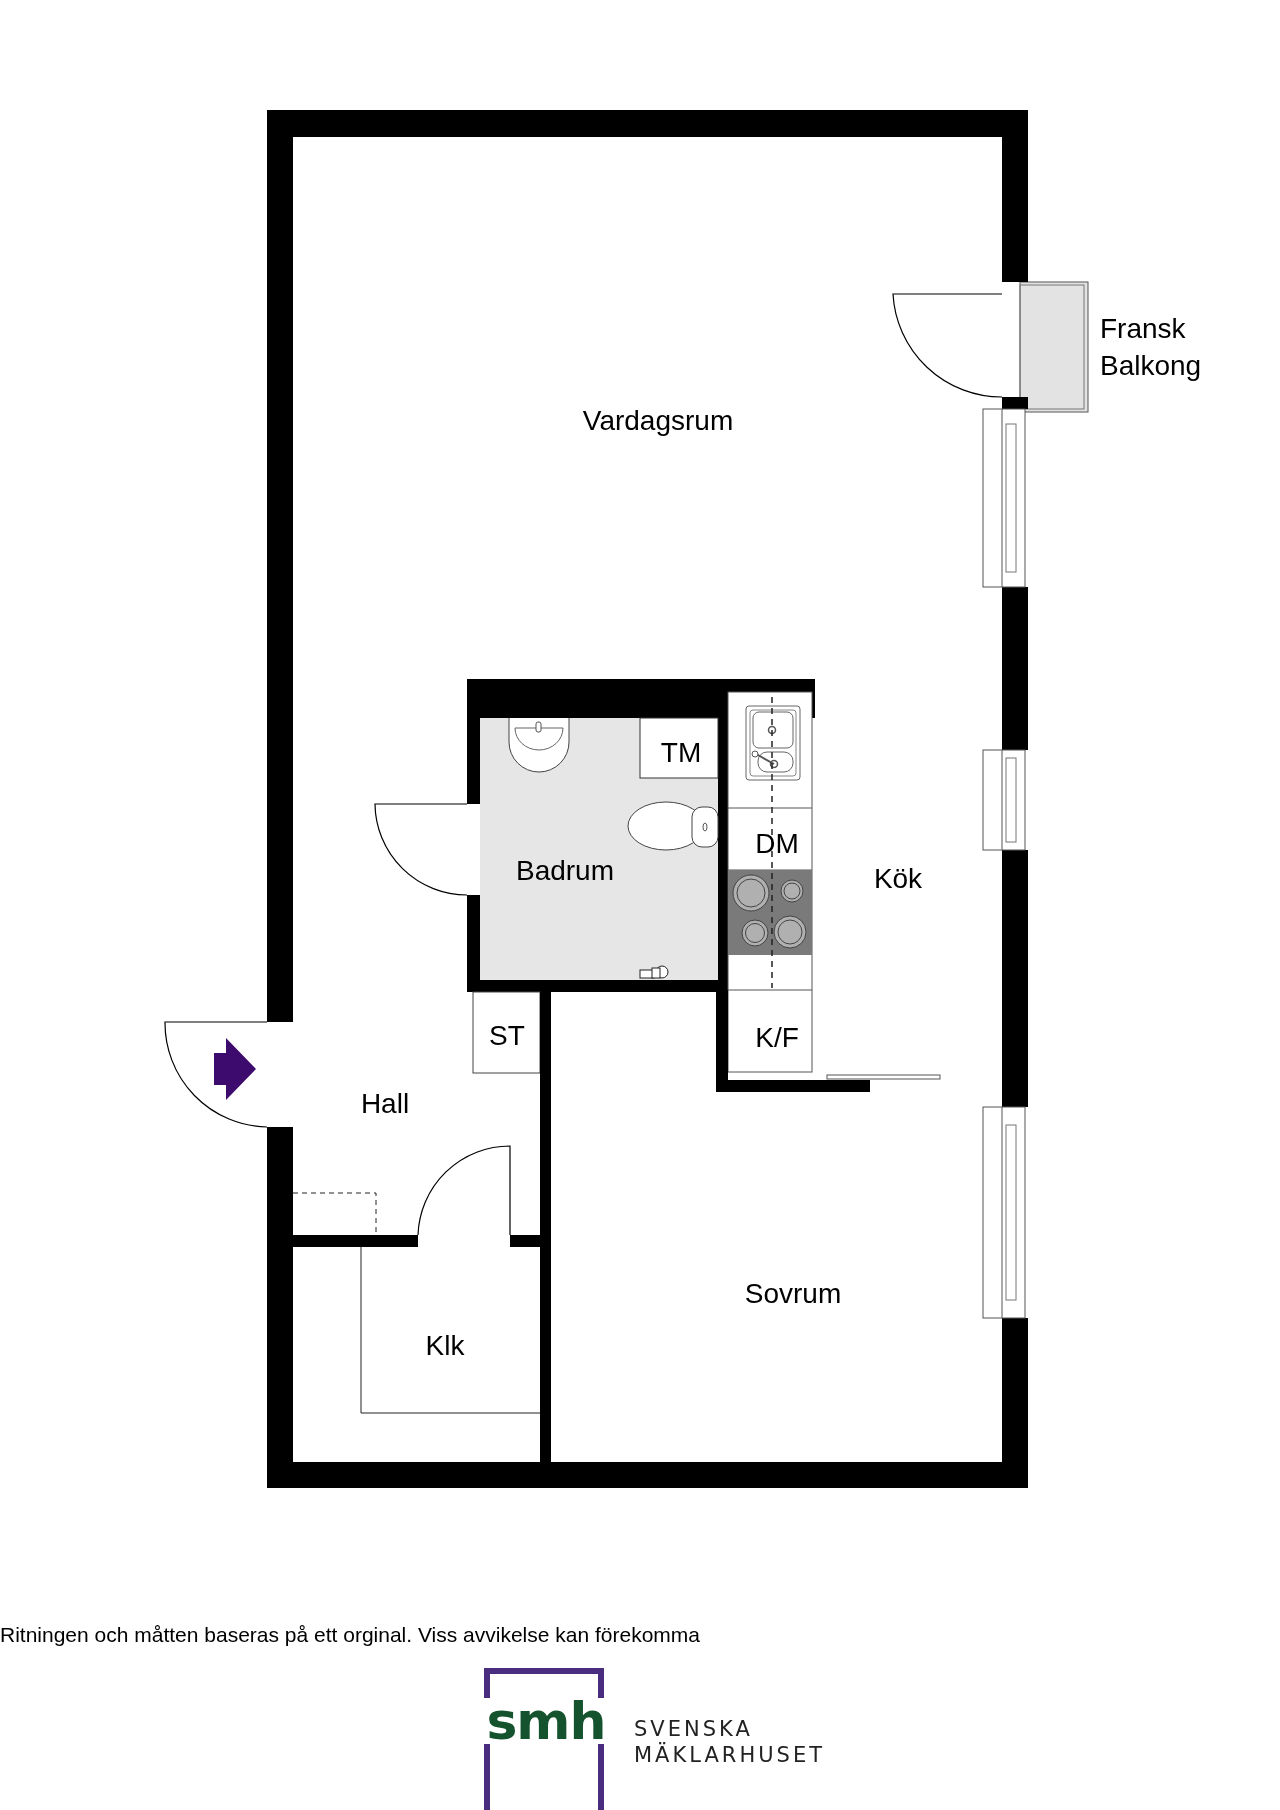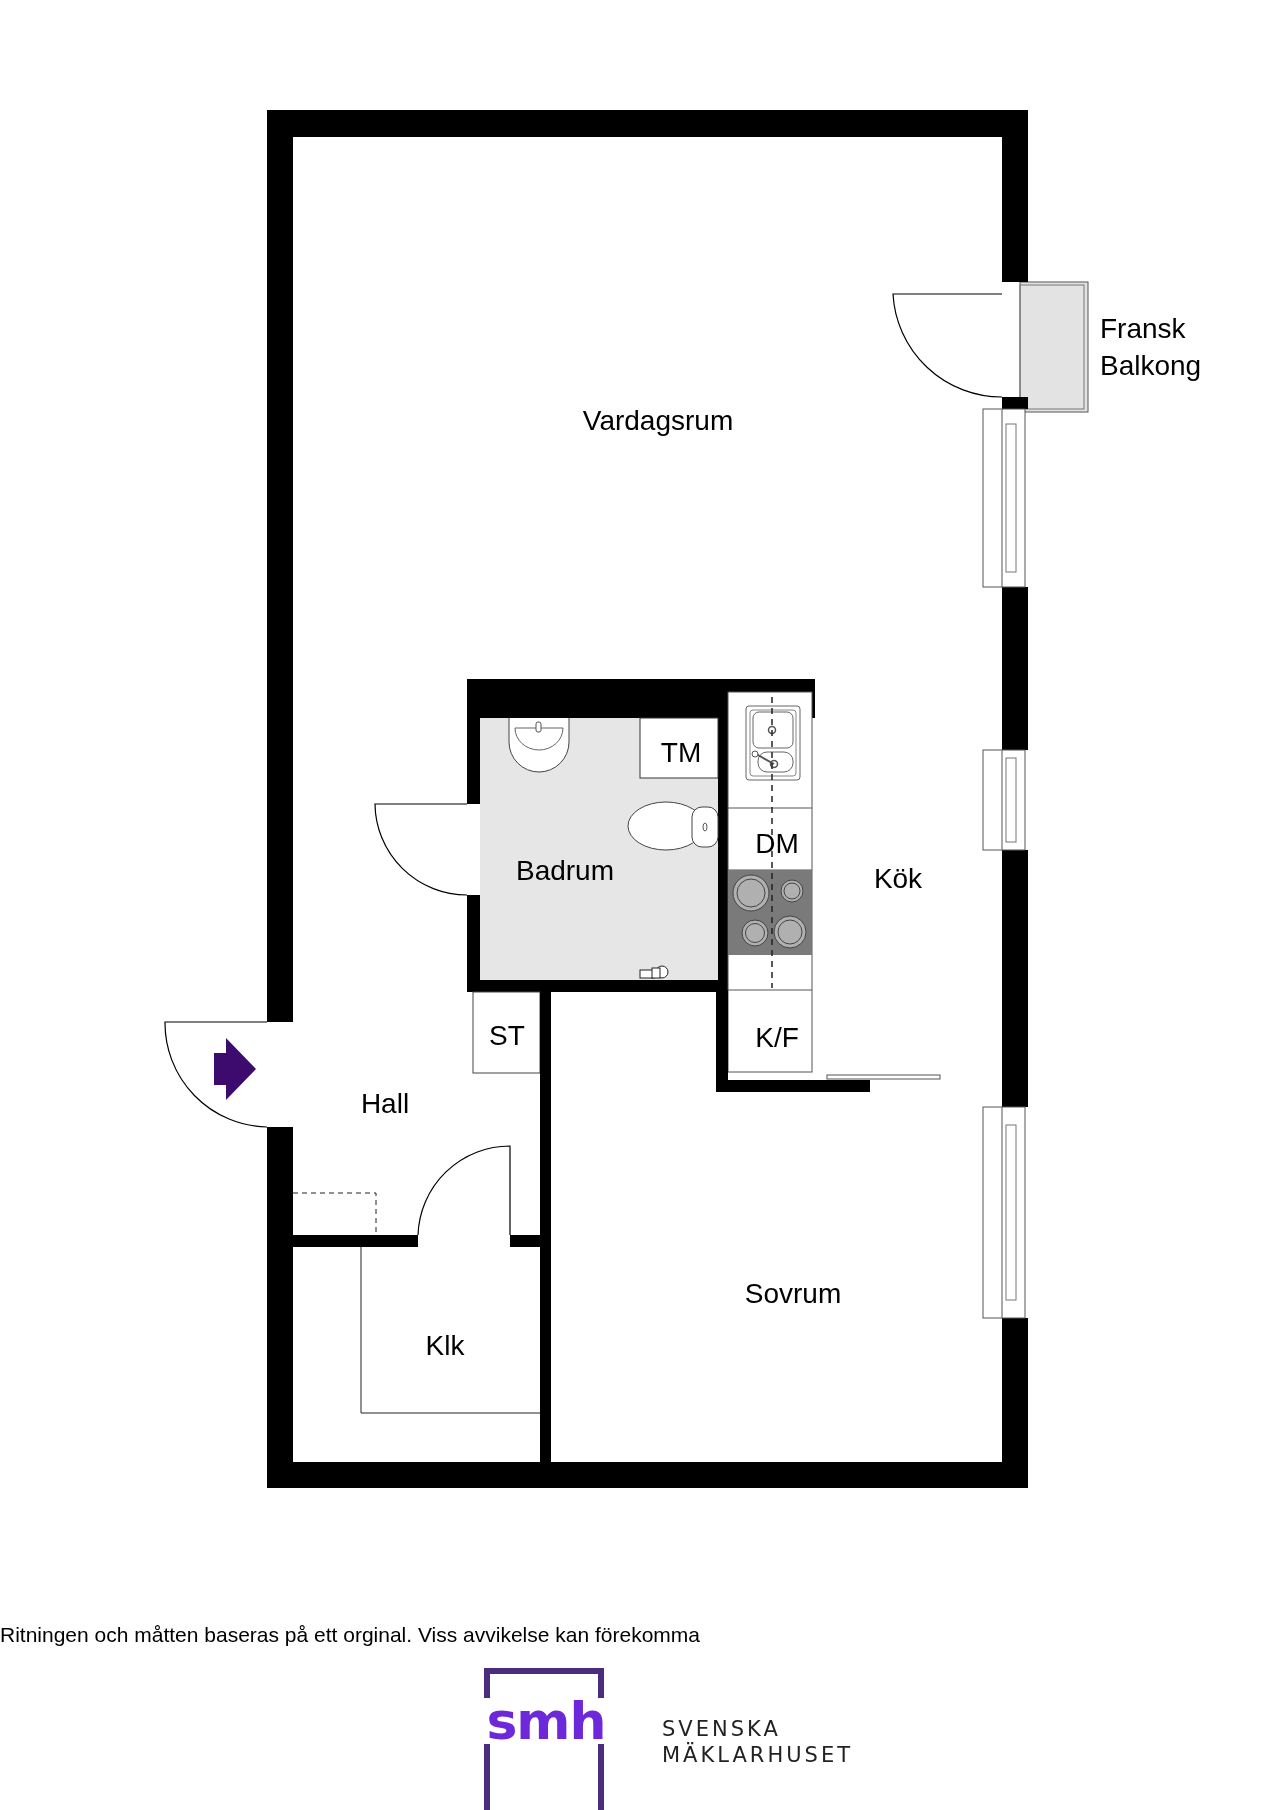--- a/index.html
+++ b/index.html
@@ -4,22 +4,22 @@
 <style>
   html, body { margin: 0; padding: 0; background: #ffffff; }
   body { width: 1280px; height: 1810px; position: relative; overflow: hidden; font-family: "Liberation Sans", sans-serif; }
   #plan { position: absolute; left: 0; top: 0; }
   .room-label { font-family: "Liberation Sans", sans-serif; fill: #000; }
   .disclaimer { position: absolute; left: 0; width: 1280px; top: 1623px; text-align: left; font-size: 21px; color: #000; font-family: "Liberation Sans", sans-serif; }
   .logo { position: absolute; left: 484px; top: 1668px; width: 400px; height: 142px; }
   .logo-box { position: absolute; left: 0; top: 0; width: 120px; height: 126px; border: 6px solid #4b2d7f; border-bottom: none; box-sizing: border-box; }
   .logo-box-bottom { position: absolute; left: 0; top: 120px; width: 6px; height: 22px; background:#4b2d7f; }
   .logo-box-bottom.r { left: 114px; }
-  .logo-mark { position: absolute; left: -2px; top: 30px; width: 128px; height: 46px; background: #fff; font-family: "DejaVu Sans", sans-serif; font-weight: bold; font-size: 52px; line-height: 46px; color: #6d28d9; letter-spacing: -1px; text-align: center; }
-  .logo-text { position: absolute; left: 150px; top: 48px; font-family: "DejaVu Sans", sans-serif; font-size: 21px; letter-spacing: 3px; color: #222; line-height: 26px; margin-left: 28px; }
+  .logo-mark { position: absolute; left: -2px; top: 30px; width: 128px; height: 46px; background: #fff; font-family: "DejaVu Sans", sans-serif; font-weight: bold; font-size: 52px; line-height: 46px; color: #14532d; letter-spacing: -1px; text-align: center; }
+  .logo-text { position: absolute; left: 150px; top: 48px; font-family: "DejaVu Sans", sans-serif; font-size: 21px; letter-spacing: 3px; color: #222; line-height: 26px; }
 </style>
 </head>
 <body>
 
 <svg id="plan" width="1280" height="1600" viewBox="0 0 1280 1600" xmlns="http://www.w3.org/2000/svg">
 
   <g>
     <rect x="1020" y="282" width="68" height="130" fill="#e3e3e3" stroke="#555" stroke-width="1"></rect>
     <rect x="1020" y="285" width="64" height="124" fill="none" stroke="#777" stroke-width="1"></rect>
   </g>

